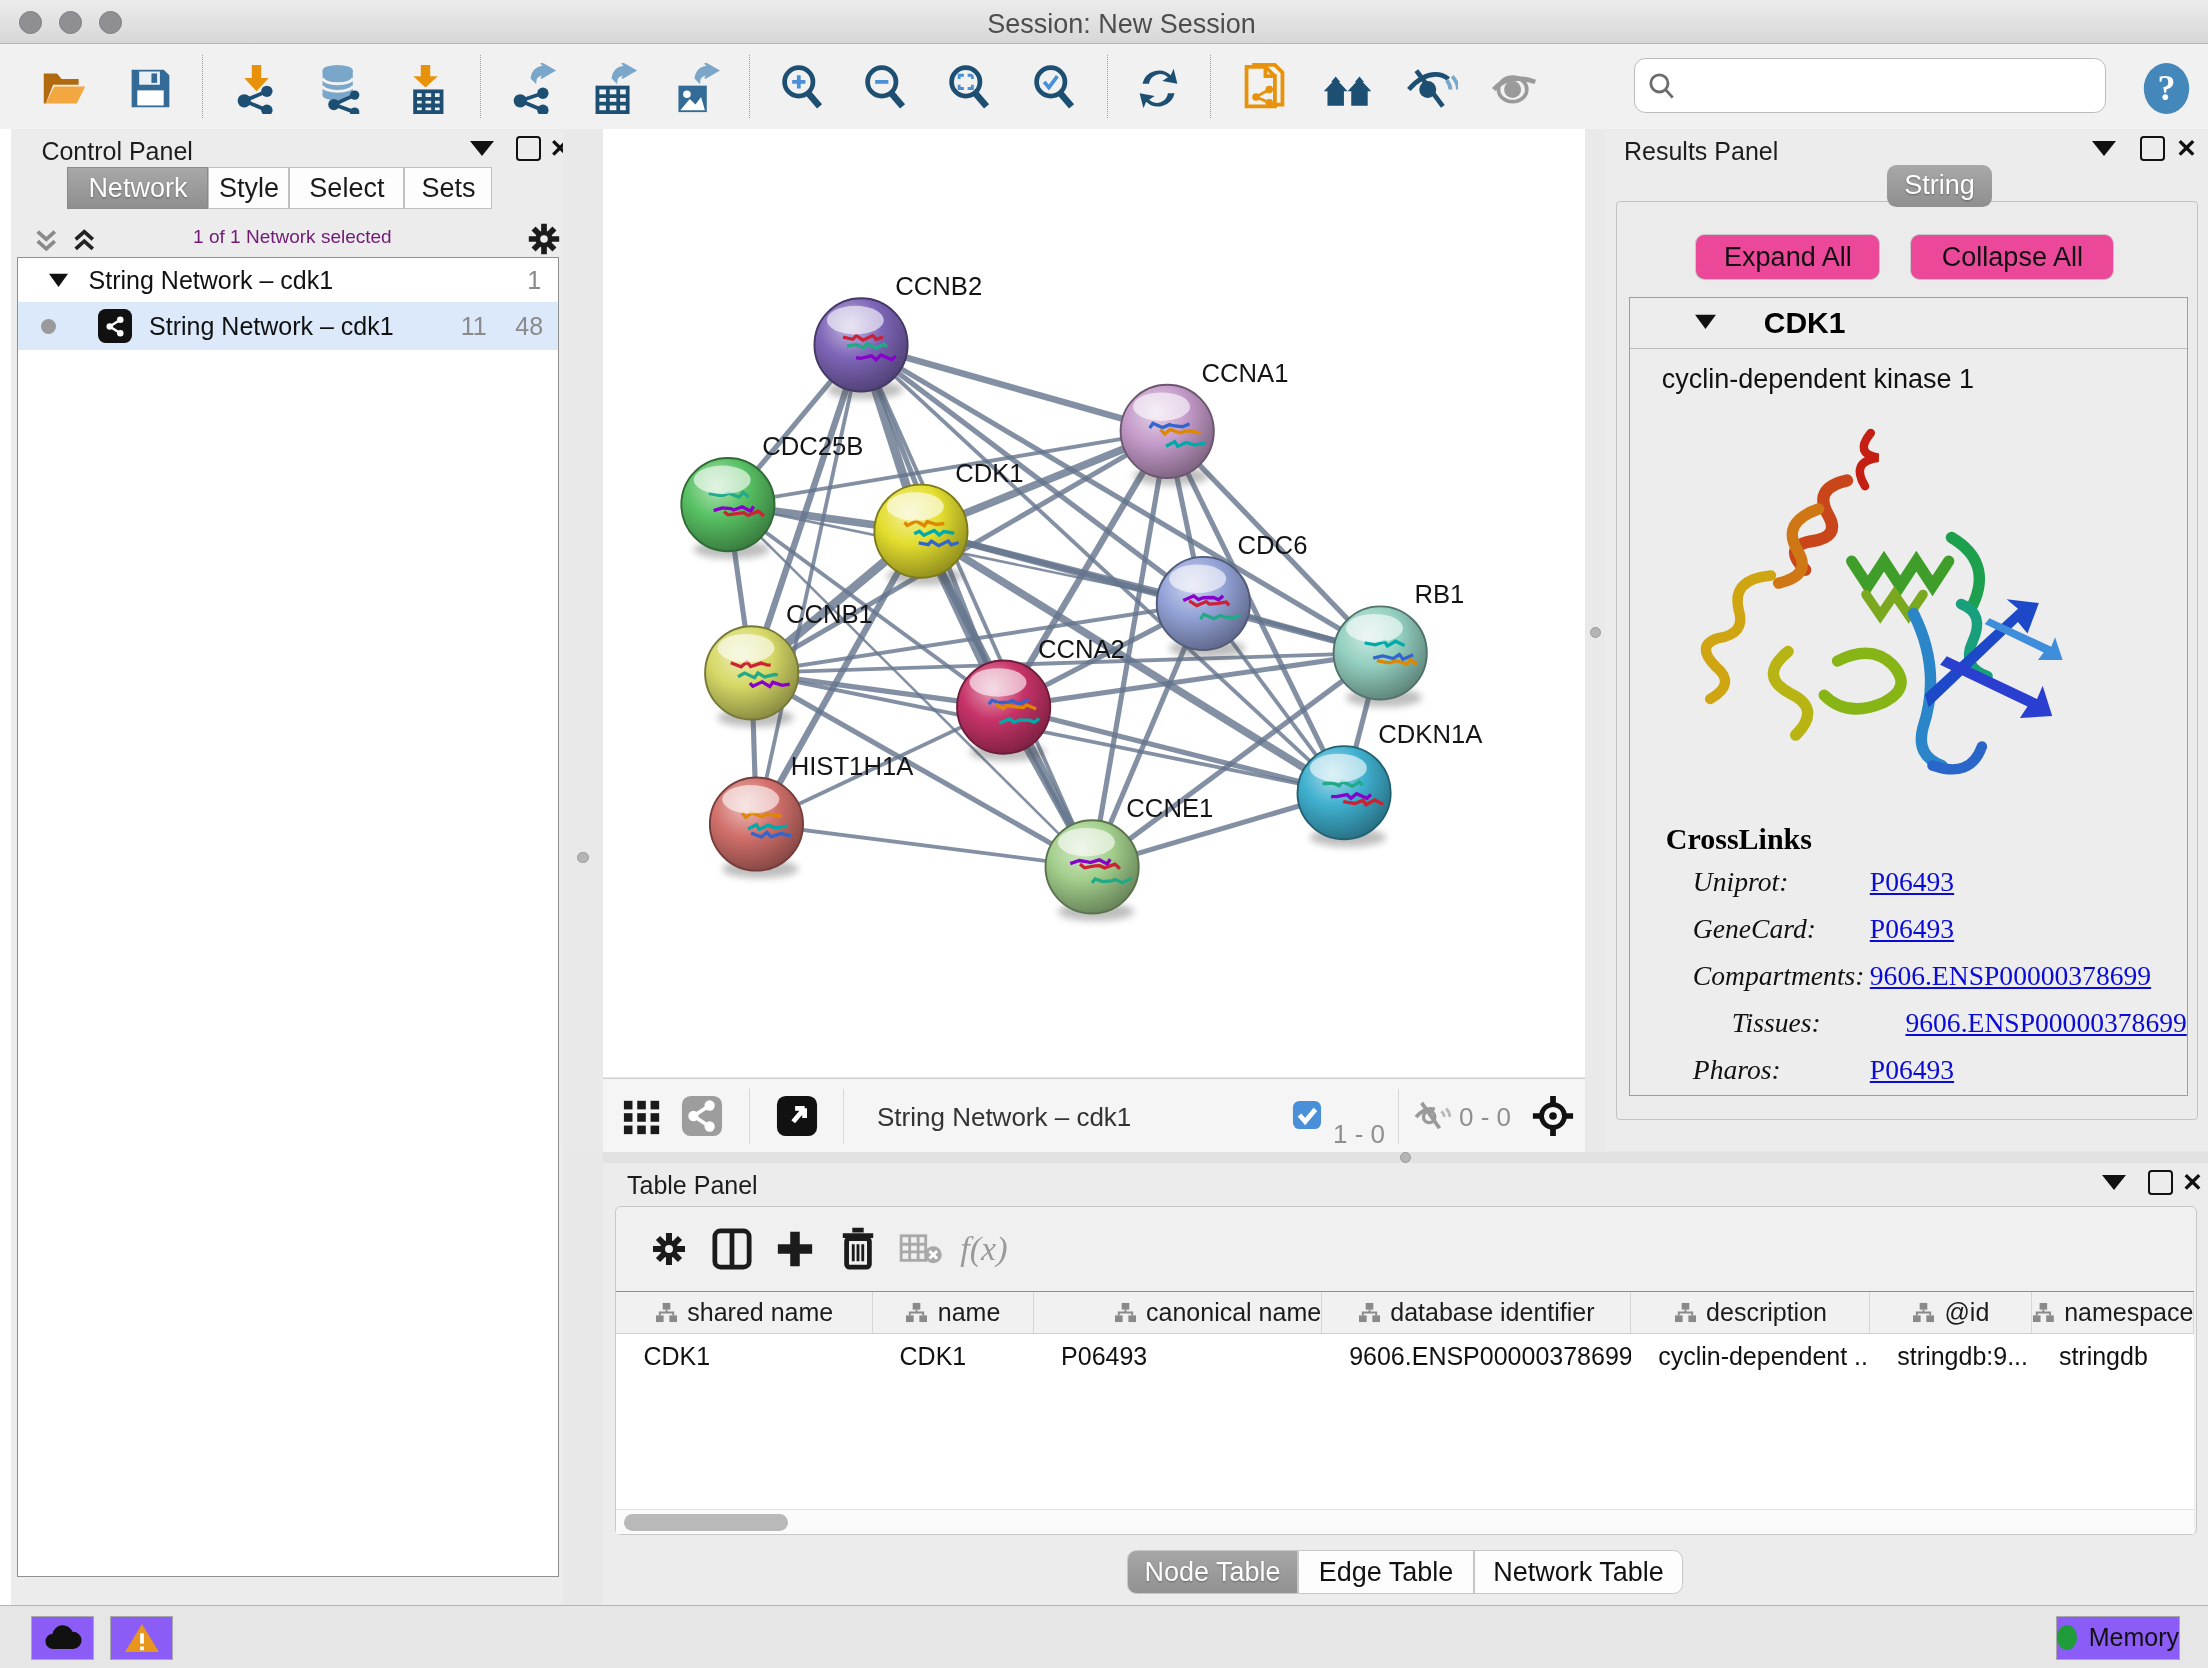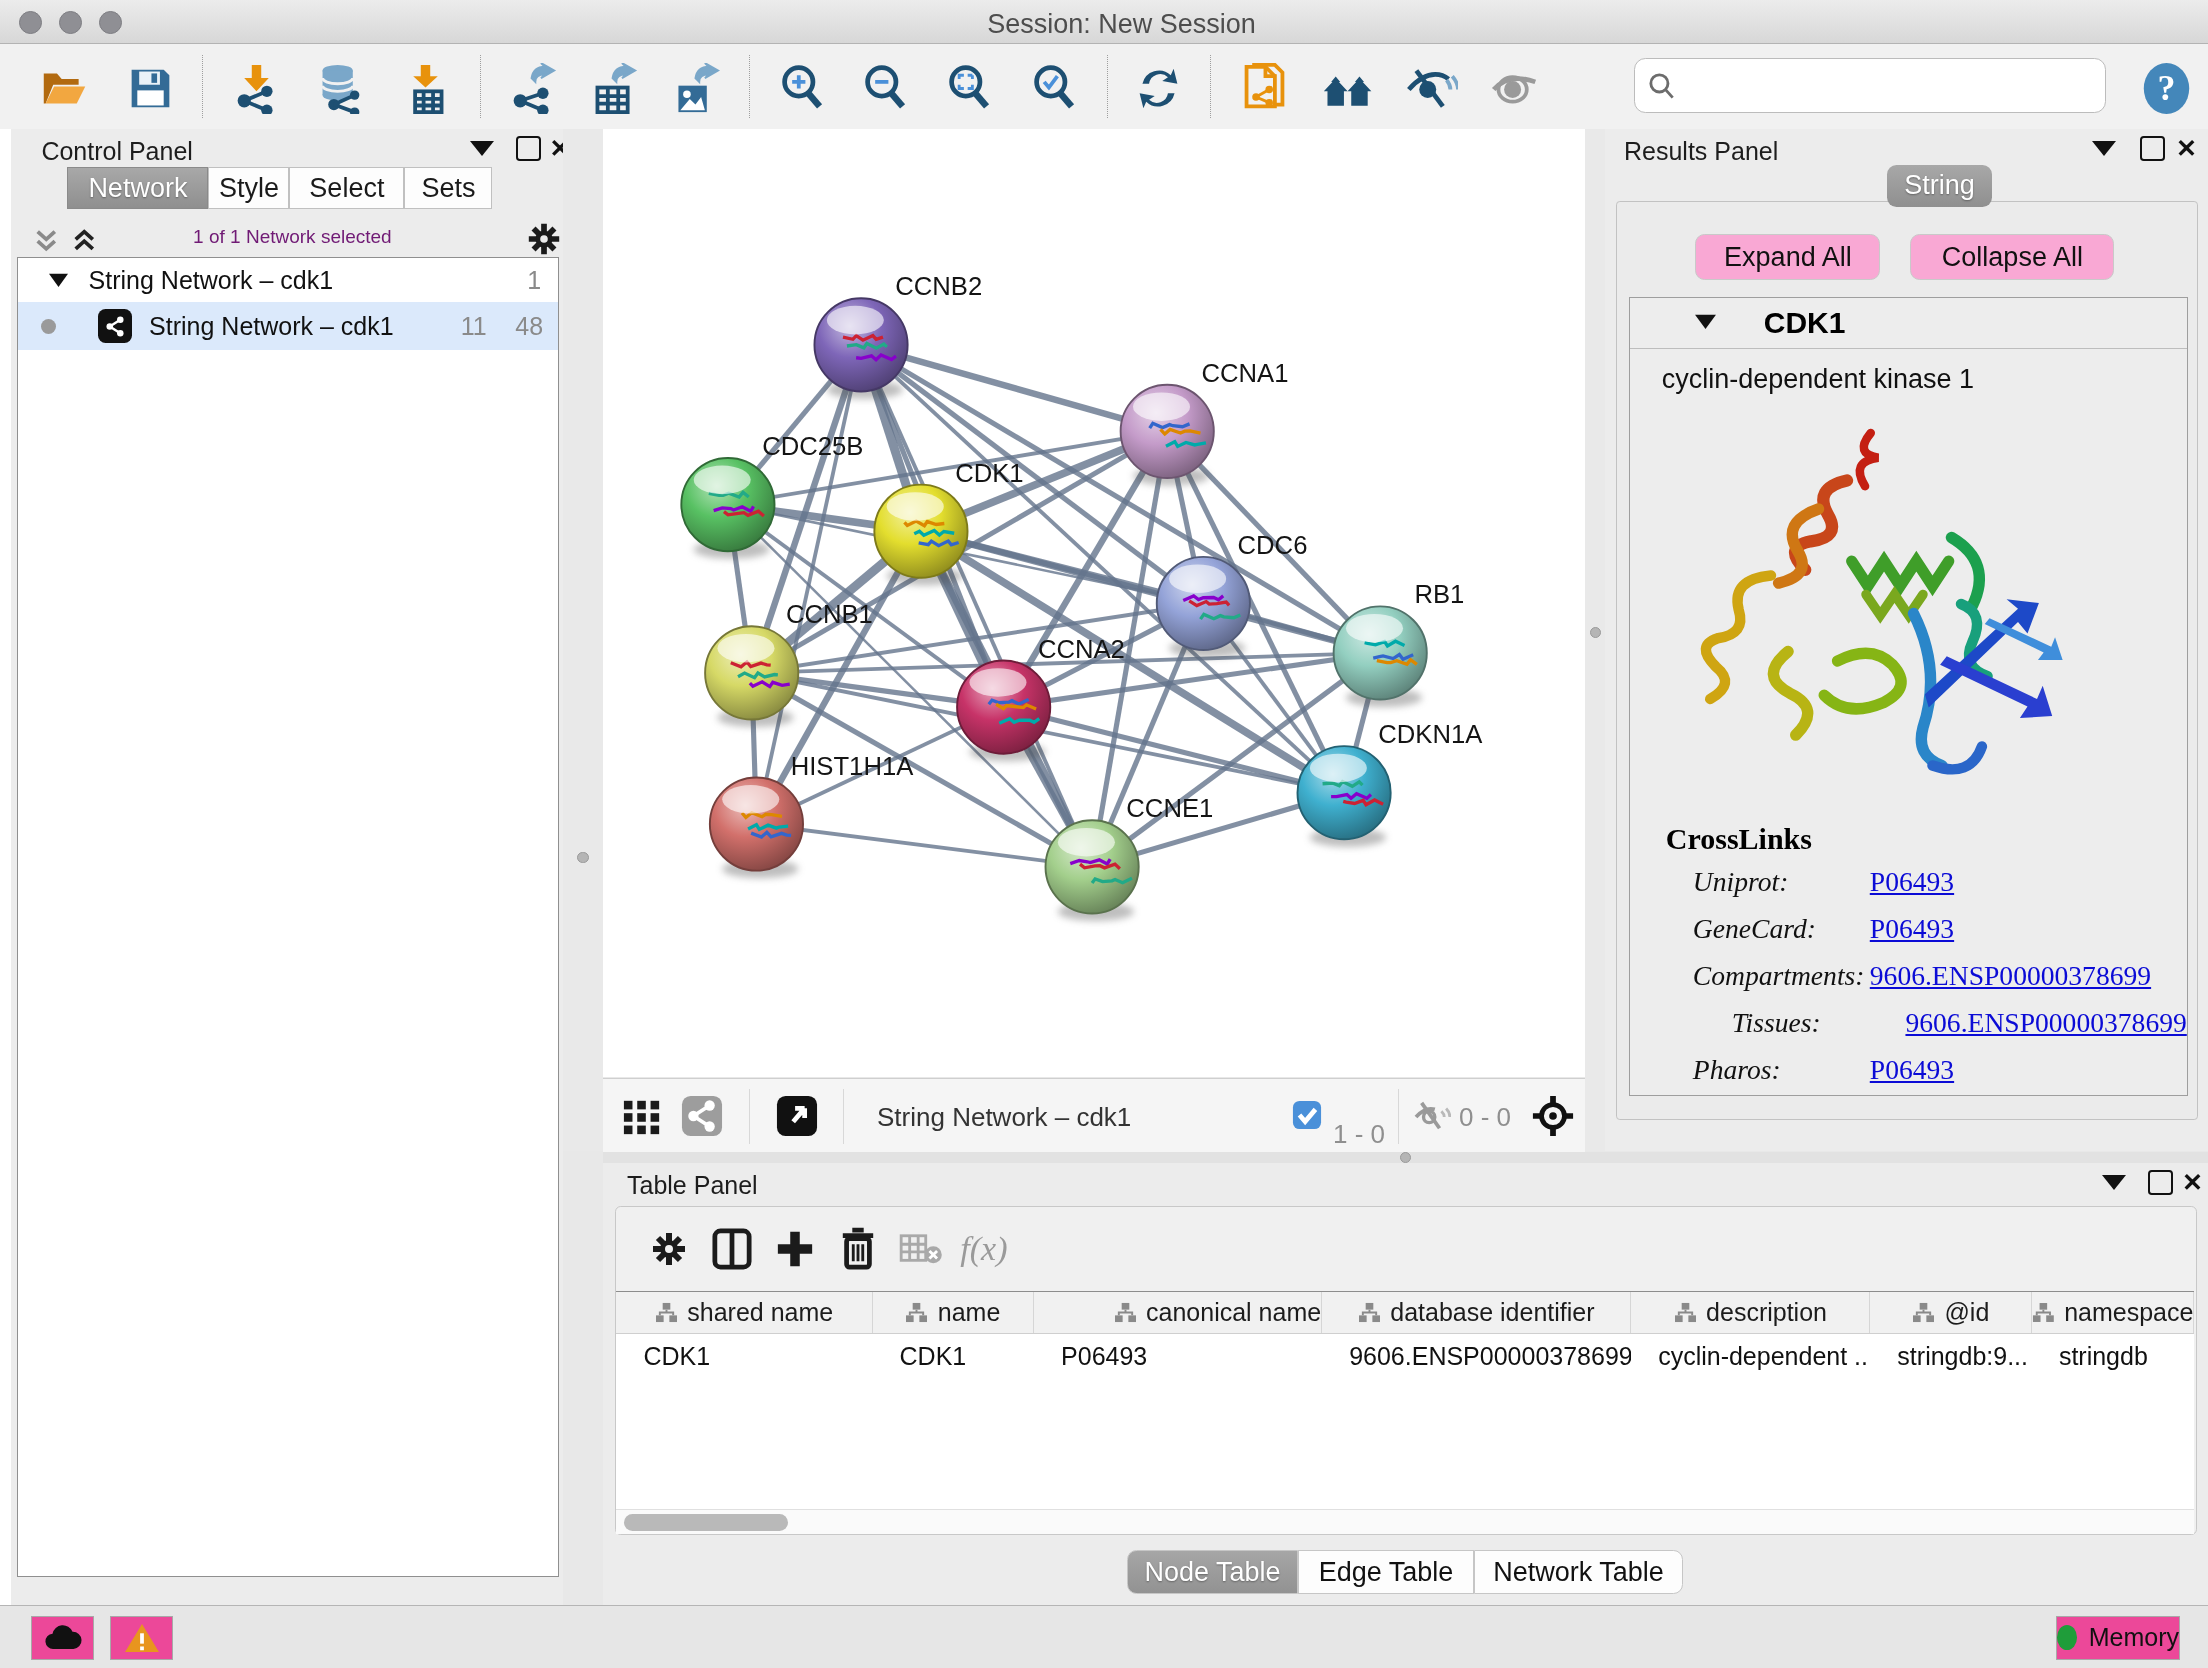--- a/index.html
+++ b/index.html
@@ -43,21 +43,21 @@
   .split-dot { width:11.4px; height:11.4px; border-radius:50%; background:#b5b5b5; border:1px solid #9a9a9a; }
   .net-toolbar { left:603px; top:1078px; width:982px; height:74px; background:#f5f5f5; border-top:1.9px solid #cfcfcf; }
   .net-toolbar .sep { position:absolute; top:9.5px; height:55px; border-left:1.9px solid #d8d8d8; }
   .nt-title { font-size:26px; color:#333; }
   .nt-count { font-size:26px; color:#8f8f8f; }
   .h-splitter { left:603px; top:1152px; width:1605px; height:11.4px; background:#e2e2e2; }
 
   
   .results-panel { left:1605px; top:129px; width:603px; height:1022px; background:#ececec; }
   .rp-box { left:11.4px; top:72px; width:582px; height:919px; background:#ebebeb; border:1.9px solid #c2c2c2; border-radius:3.8px; }
-  .btn { background:#f9a8d4; border:1.9px solid #c9c9c9; border-radius:9.5px; font-size:27px; color:#111; text-align:center; cursor:pointer; }
+  .btn { background:#ec4899; border:1.9px solid #c9c9c9; border-radius:9.5px; font-size:27px; color:#111; text-align:center; cursor:pointer; }
   .rp-section { left:11.4px; top:95px; width:559px; height:799px; border:1.9px solid #9e9e9e; background:#ededed; }
   .rp-sec-head { height:51px; border-bottom:1.9px solid #bdbdbd; display:flex; align-items:center; }
   .rp-desc { font-size:27px; color:#111; }
   .serif { font-family:"Liberation Serif", serif; }
   .xl-label { font-size:27.6px; color:#111;font-style:italic; }
   .xl-link { font-size:27.6px; color:#0b0bd6; text-decoration:underline; cursor:pointer; }
 
   
   .table-panel { left:603px; top:1163px; width:1605px; height:442px; background:#ececec; }
   .tp-box { left:12.4px; top:43px; width:1582px; height:329px; background:#f0f0f0; border:1.9px solid #c8c8c8; border-radius:5.7px; }
@@ -69,21 +69,21 @@
   .gt-th { display:flex; align-items:center; justify-content:center; gap:9.5px; font-size:25px; color:#1c1c1c; border-right:1.9px solid #d6d6d6; overflow:hidden; white-space:nowrap; }
   .gt-row { display:flex; height:44px; }
   .gt-td { font-size:25px; color:#111; padding-left:27px; display:flex; align-items:center; overflow:hidden; white-space:nowrap; }
   .hscroll { position:absolute; left:0; bottom:0; width:1578px; height:25px; background:#fafafa; border-top:1.9px solid #e0e0e0; }
   .hthumb { position:absolute; left:7.6px; top:3.8px; width:164px; height:17px; border-radius:8.6px; background:#b9b9b9; }
   .bottom-tabs .tab2 { position:absolute; height:44px; font-size:27px; text-align:center; line-height:42px; background:#fdfdfd; border:1px solid #c6c6c6; color:#111; cursor:pointer; }
   .tab2.active { background:linear-gradient(#a6a6a6,#929292); color:#fff; text-shadow:0 1px 1.9px rgba(0,0,0,.35); }
 
   
   .statusbar { left:0; top:1605px; width:2208px; height:63px; background:#e6e6e6; border-top:1.9px solid #b5b5b5; }
-  .sb-btn { top:9.5px; height:44px; background:#ec4899; border:1.9px solid #a8a8a8; display:flex; align-items:center; justify-content:center; gap:11.4px; cursor:pointer; }
+  .sb-btn { top:9.5px; height:44px; background:#8b5cf6; border:1.9px solid #a8a8a8; display:flex; align-items:center; justify-content:center; gap:11.4px; cursor:pointer; }
   .mem-label { font-size:25px; color:#111; }
   .green-dot { width:25px; height:25px; border-radius:50%; background:#1f9d3a; }
   .white-strip { left:0; top:129px; width:11.4px; height:1476px; background:#fff; }
 </style>
 </head>
 <body>
 
 <div class="abs titlebar">
   <div class="abs tl-dot" style="left:19px"></div>
   <div class="abs tl-dot" style="left:59px"></div>

